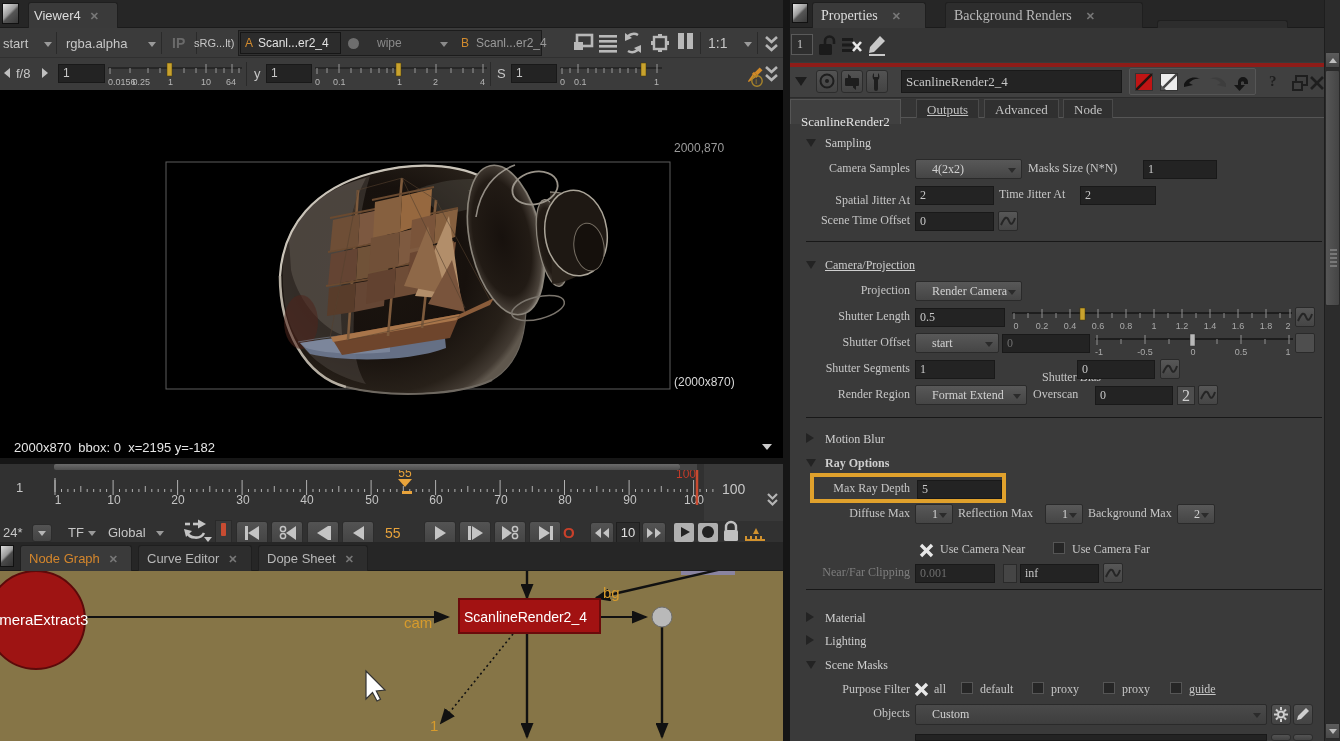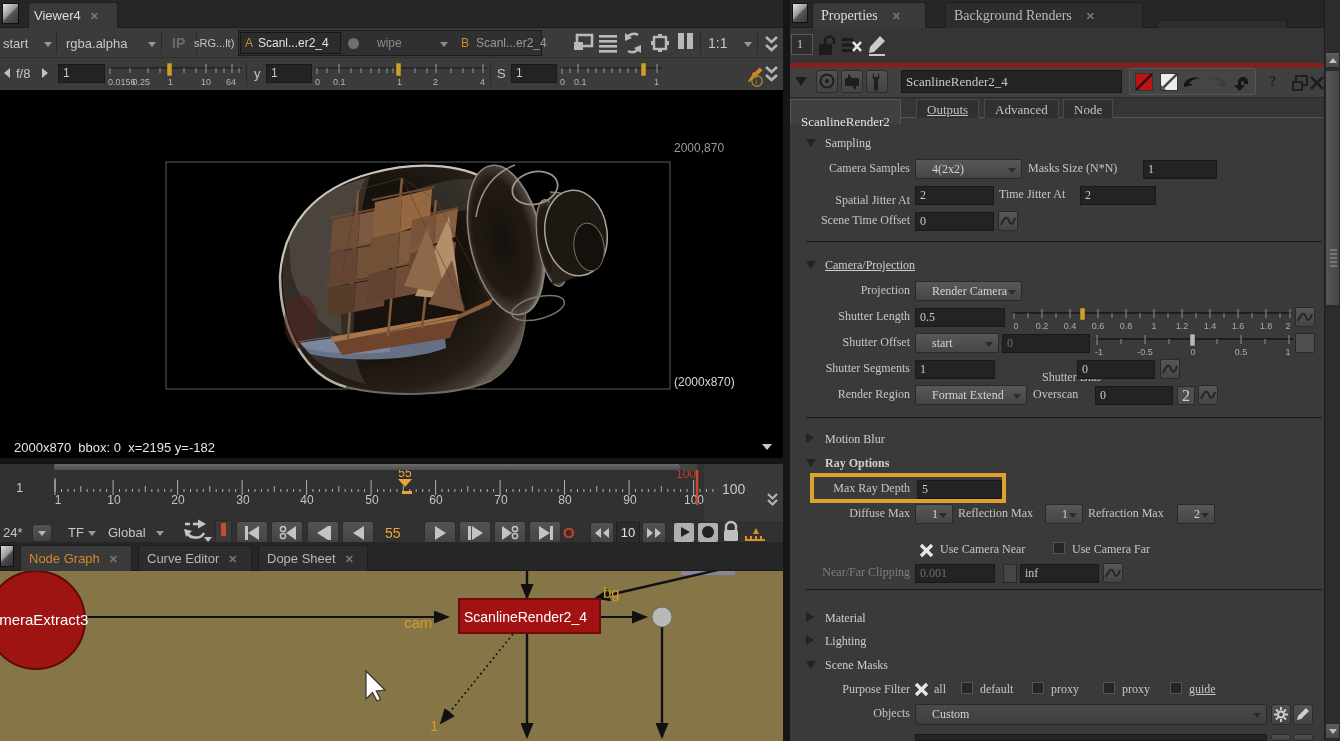--- a/index.html
+++ b/index.html
@@ -771,21 +771,21 @@
 <div class="hline" style="left:806px;top:417px;width:516px;"></div>
 <div class="hdr" style="left:806px;top:432px;"><span class="tri-r"></span>Motion Blur</div>
 <div class="hdr" style="left:806px;top:456px;font-weight:bold;"><span class="tri-d"></span>Ray Options</div>
 <div class="abs" style="left:810px;top:473px;width:196px;height:30px;border:4px solid #e0a12c;"></div>
 <div class="lbl r" style="left:760px;top:481px;width:150px;">Max Ray Depth</div>
 <div class="inp" style="left:917px;top:480px;width:85px;">5</div>
 <div class="lbl r" style="left:760px;top:506px;width:150px;">Diffuse Max</div>
 <div class="dd" style="left:915px;top:504px;width:38px;">1<span class="ar"></span></div>
 <div class="lbl" style="left:958px;top:506px;text-align:center;">Reflection Max</div>
 <div class="dd" style="left:1045px;top:504px;width:38px;">1<span class="ar"></span></div>
-<div class="lbl" style="left:1088px;top:506px;">Refraction Max</div>
+<div class="lbl" style="left:1088px;top:506px;">Background Max</div>
 <div class="dd" style="left:1177px;top:504px;width:38px;">2<span class="ar"></span></div>
 <div class="abs" style="left:919px;top:543px;width:13px;height:13px;"><svg width="15" height="15" viewBox="0 0 15 15">
       <g stroke="#e8e8e8" stroke-width="3.4">
         <line x1="2" y1="2" x2="13" y2="13"></line>
         <line x1="13" y1="2" x2="2" y2="13"></line>
       </g>
     </svg></div>
 <div class="lbl" style="left:940px;top:542px;">Use Camera Near</div>
 <div class="cb" style="left:1053px;top:542px;"></div>
 <div class="lbl" style="left:1072px;top:542px;">Use Camera Far</div>

